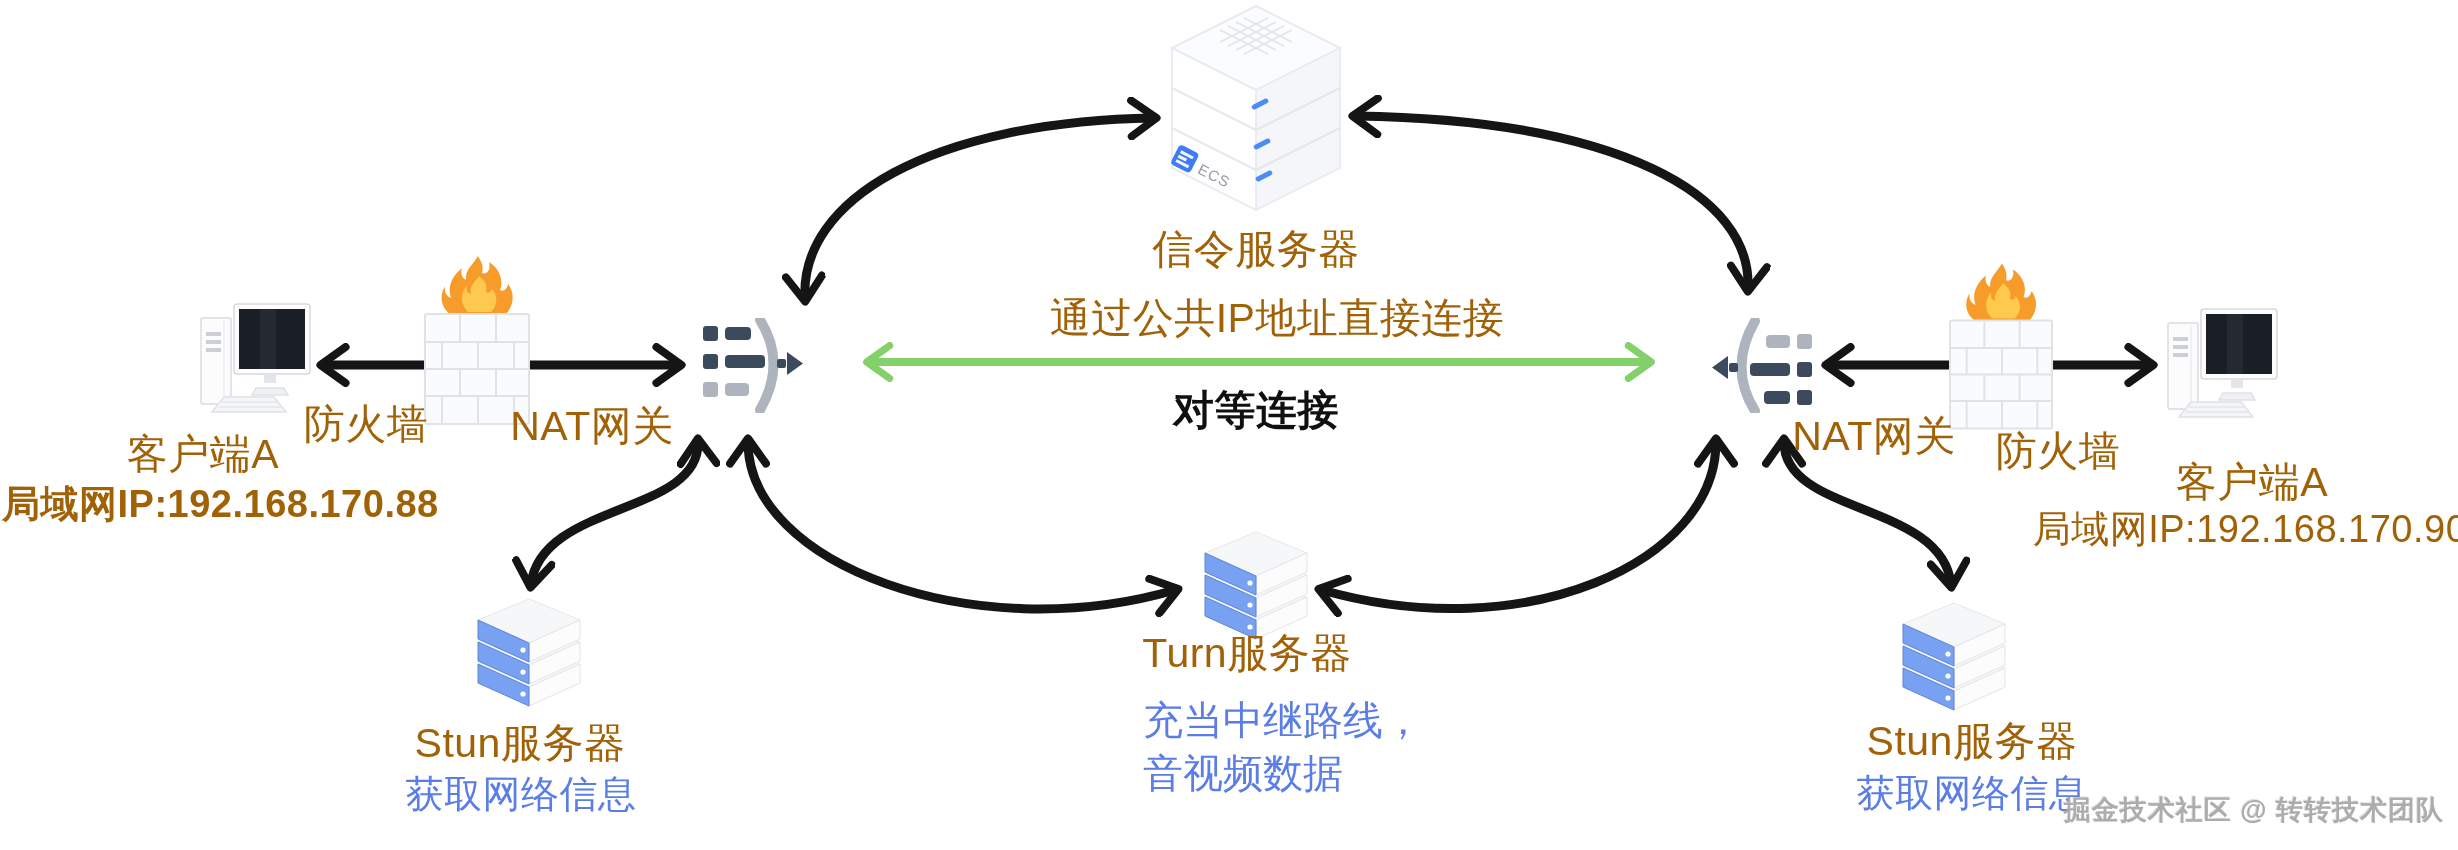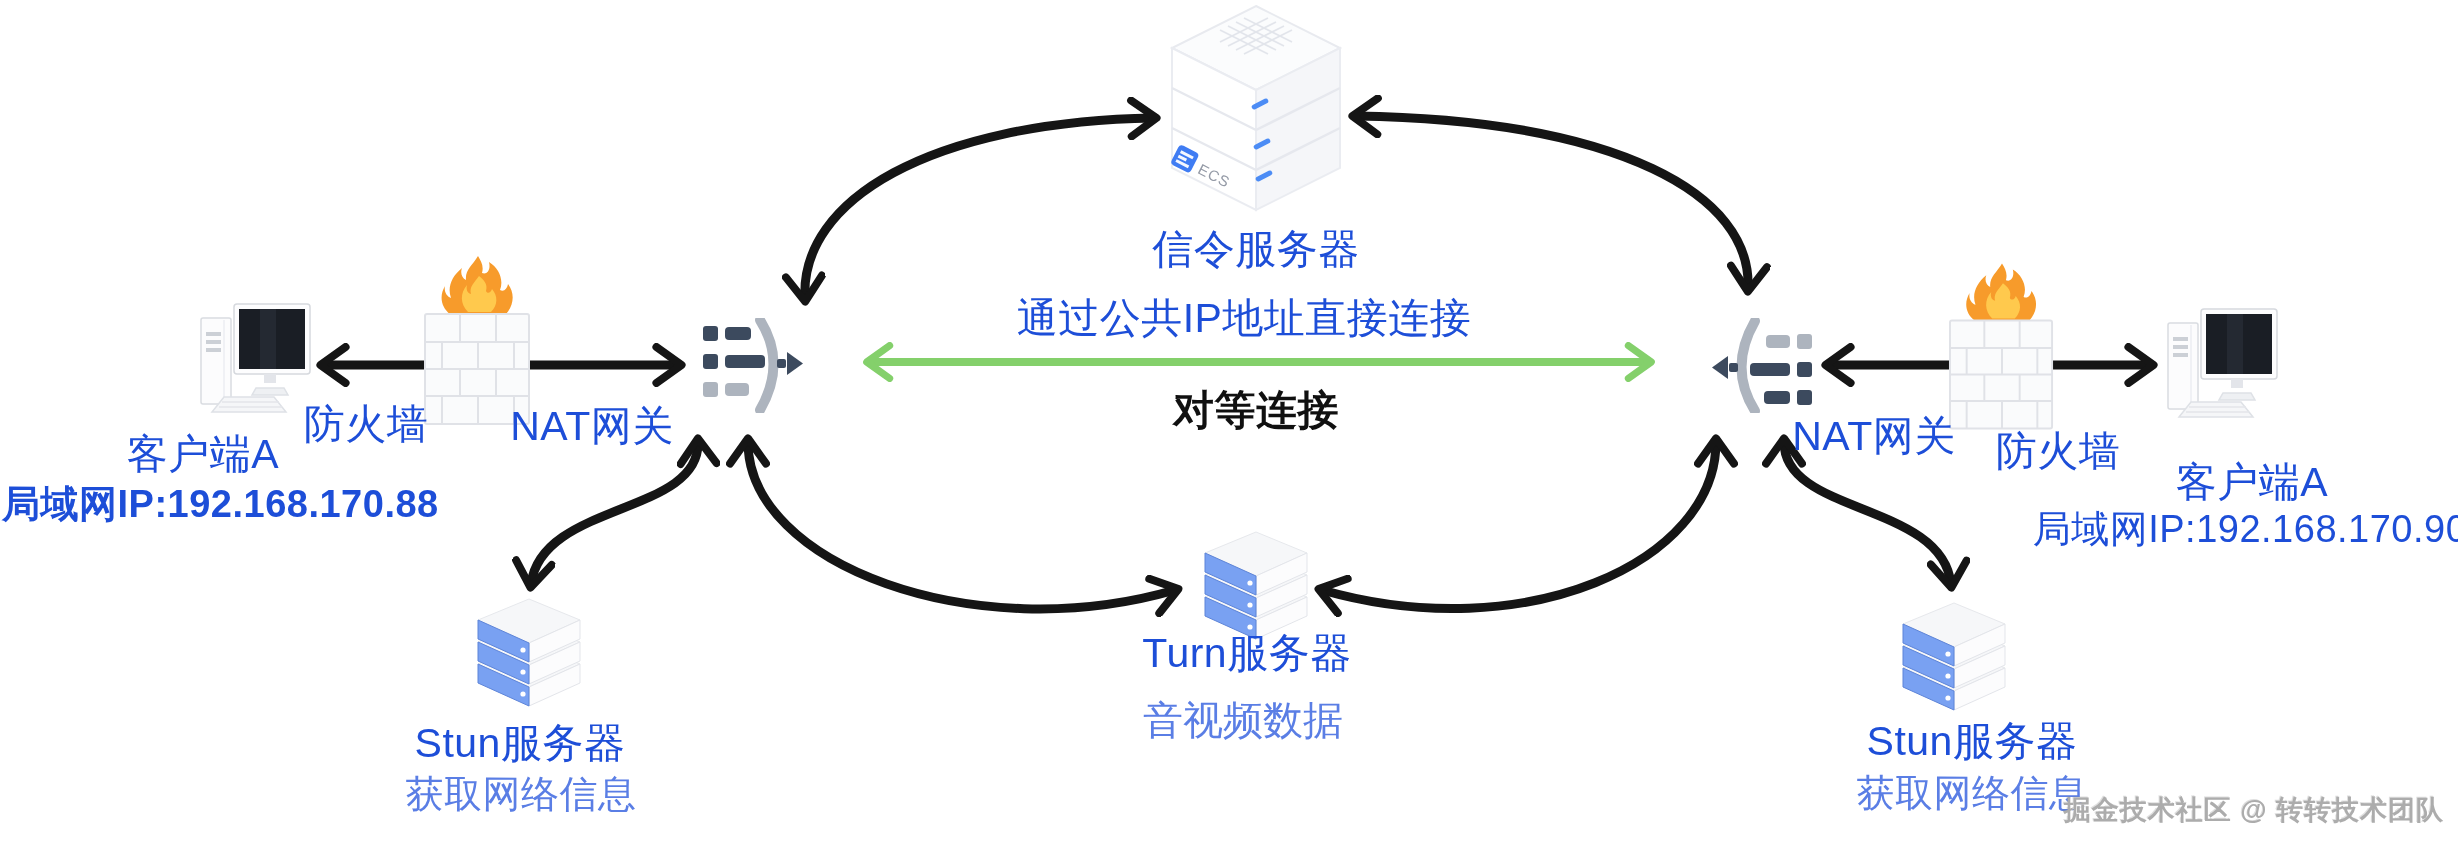--- a/index.html
+++ b/index.html
@@ -5,21 +5,21 @@
   html,body{margin:0;padding:0;}
   body{
     width:2458px;height:850px;position:relative;overflow:hidden;
     background:#ffffff;
     font-family:"Liberation Sans","DejaVu Sans",sans-serif;
   }
   .arrows{position:absolute;left:0;top:0;z-index:1;}
   .icon{position:absolute;z-index:2;}
   .icon svg{display:block;width:100%;height:100%;}
   .lbl{
-    position:absolute;z-index:3;font-size:41px;color:#1d4ed8;
+    position:absolute;z-index:3;font-size:41px;color:#a16207;
     white-space:nowrap;transform:translateX(-50%);letter-spacing:.5px;
   }
   .lbl.noctr{transform:none;font-weight:bold;}
   .lbl.bold{font-weight:bold;color:#101010;text-align:center;}
   .lbl.sz38{font-size:38px;}
   .lbl.blue{color:#5A7EE5;text-align:center;}
   .turnsub{
     position:absolute;z-index:3;left:1143px;top:694px;
     font-size:40px;color:#5A7EE5;line-height:53px;white-space:nowrap;
   }
@@ -275,32 +275,33 @@
 </div>
 
 <div class="lbl" style="left:203px;top:427px">客户端A</div>
 <div class="lbl noctr sz38" style="left:2px;top:479px">局域网IP:192.168.170.88</div>
 
 <div class="lbl" style="left:366px;top:397px">防火墙</div>
 <div class="lbl" style="left:592px;top:399px">NAT网关</div>
 
 <div class="lbl" style="left:1256px;top:222px">信令服务器</div>
 
-<div class="lbl" style="left:1244px;top:291px">通过公共IP地址直接连接</div>
+<div class="lbl" style="left:1277px;top:291px">通过公共IP地址直接连接</div>
 <div class="lbl bold" style="left:1256px;top:383px">对等连接</div>
 
 <div class="lbl" style="left:1874px;top:409px">NAT网关</div>
 <div class="lbl" style="left:2058px;top:424px">防火墙</div>
 <div class="lbl" style="left:2252px;top:455px">客户端A</div>
 <div class="lbl sz38" style="left:2250px;top:504px">局域网IP:192.168.170.90</div>
 
 <div class="lbl" style="left:520px;top:716px">Stun服务器</div>
 <div class="lbl blue sz38" style="left:521px;top:769px">获取网络信息</div>
 
 <div class="lbl" style="left:1247px;top:626px">Turn服务器</div>
 <div class="turnsub">
+  <div>充当中继路线，</div>
   <div>音视频数据</div>
 </div>
 
 <div class="lbl" style="left:1972px;top:714px">Stun服务器</div>
 <div class="lbl blue sz38" style="left:1972px;top:768px">获取网络信息</div>
 
 <div class="watermark">掘金技术社区 @ 转转技术团队</div>
 
 </body></html>

